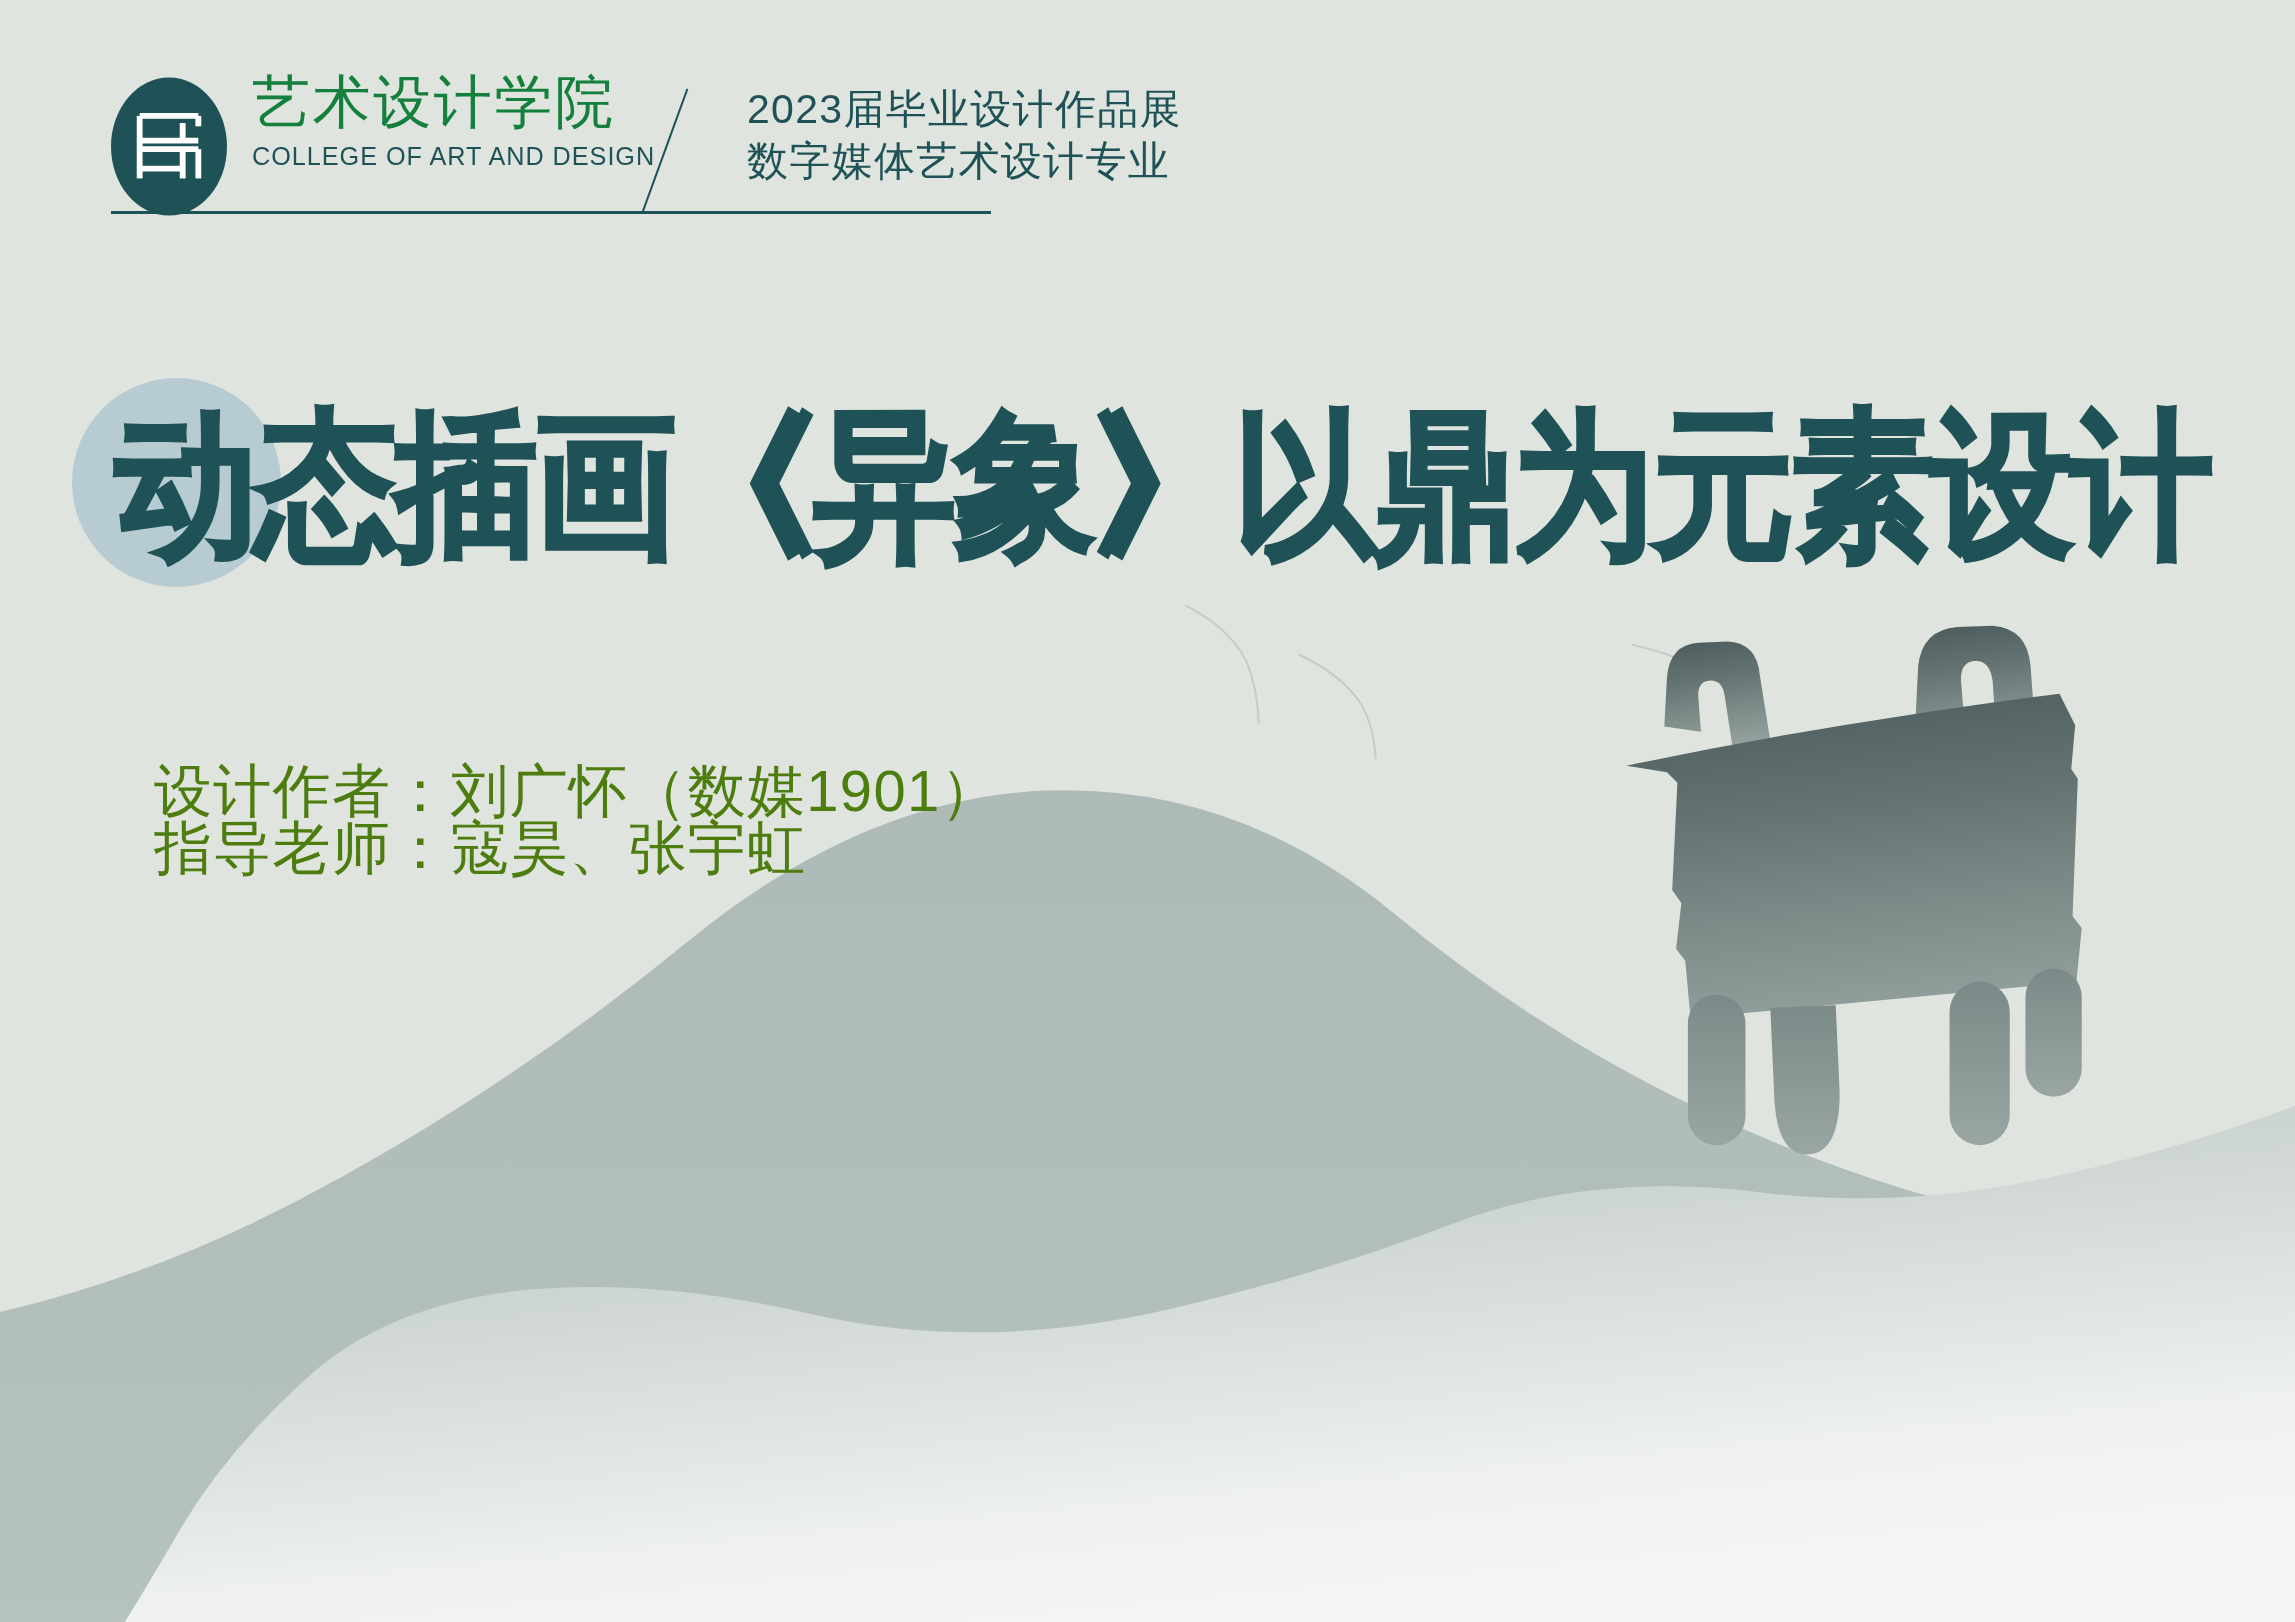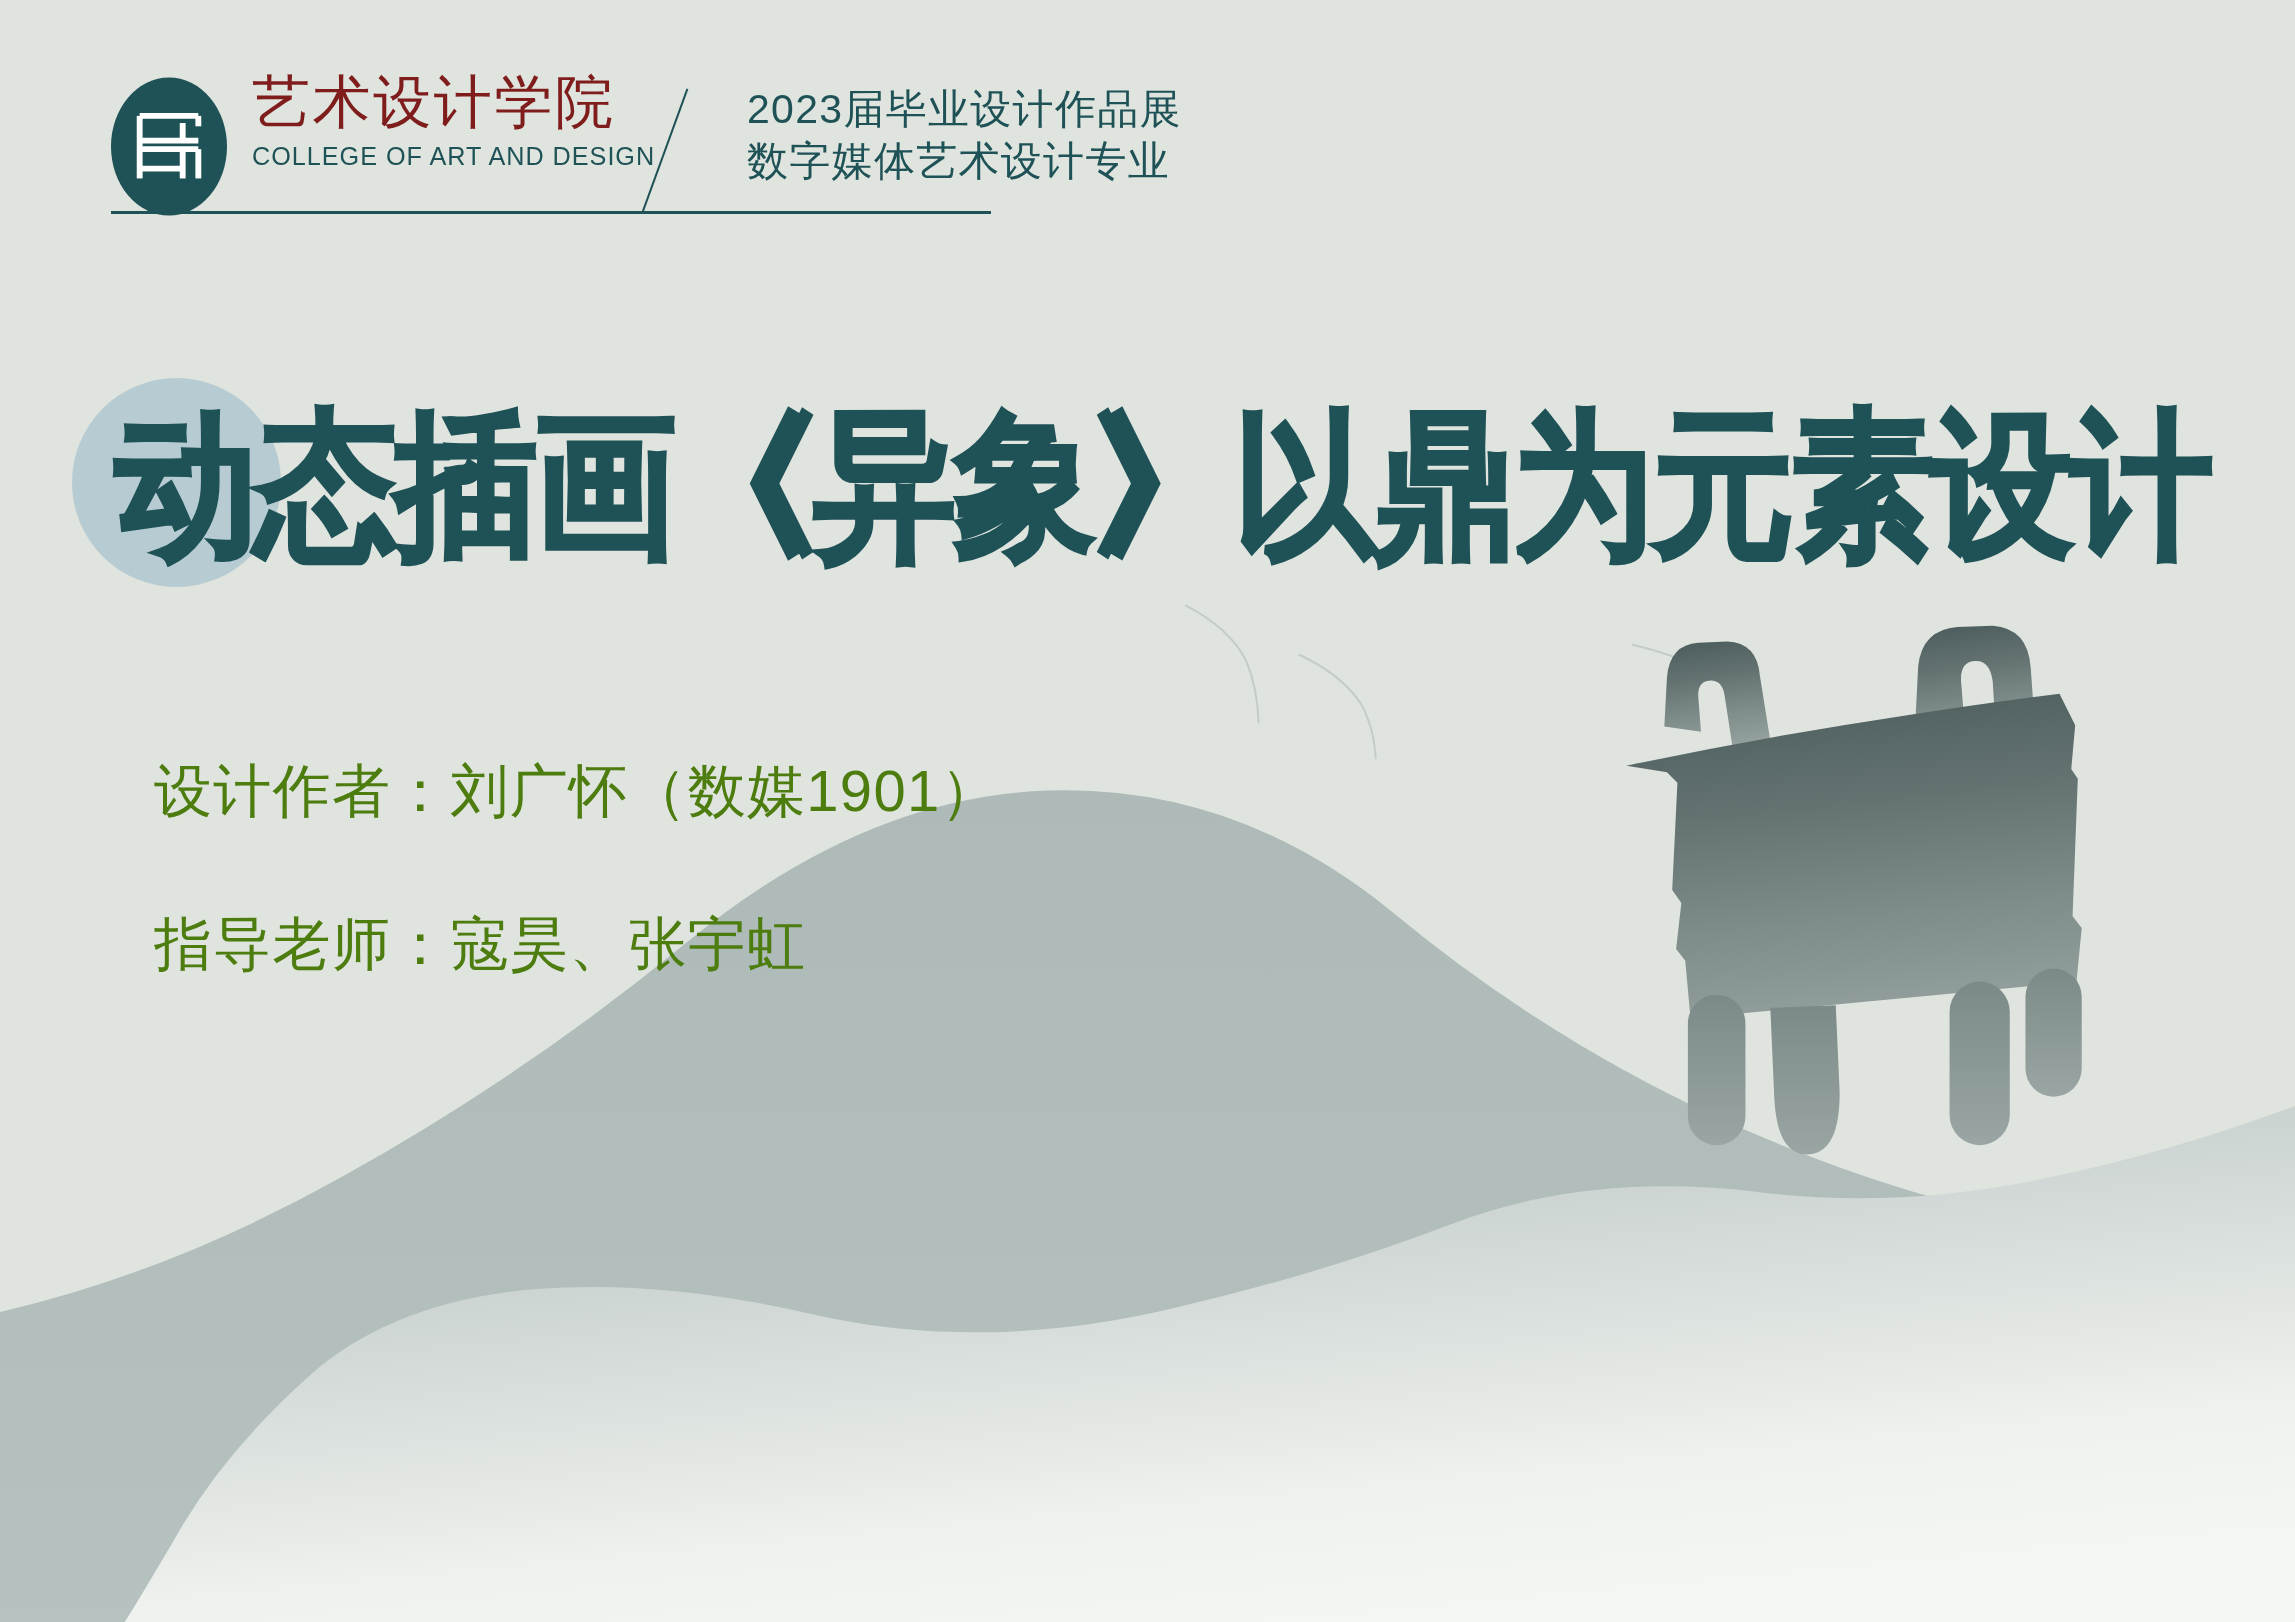--- a/index.html
+++ b/index.html
@@ -43,21 +43,21 @@
   #college-block {
     position: absolute;
     left: 141px;
     top: 14.4px;
     width: 366px;
   }
   #college-name-cn {
     font-size: 58px;
     line-height: 1.0;
     letter-spacing: 2.6px;
-    color: #7f1d1d;
+    color: #15803d;
     font-weight: 400;
     white-space: nowrap;
   }
   #college-name-en {
     margin-top: 11.8px;
     font-size: 26px;
     line-height: 1.0;
     letter-spacing: 1px;
     color: #1f5257;
     font-weight: 400;
@@ -132,21 +132,21 @@
   }
   .credit-line {
     font-size: 58px;
     line-height: 1.0;
     letter-spacing: 1.3px;
     color: #4d7c0f;
     font-weight: 400;
     white-space: nowrap;
   }
   .credit-line + .credit-line {
-    margin-top: 95px;
+    font-family: Liberation Serif, serif;
   }
 </style>
 </head>
 <body>
 
 <div id="poster">
 
   <svg id="bg-art" viewBox="0 0 3508 2480" xmlns="http://www.w3.org/2000/svg">
     <defs>
       <linearGradient id="gradHill" x1="0" y1="0" x2="0" y2="1">

